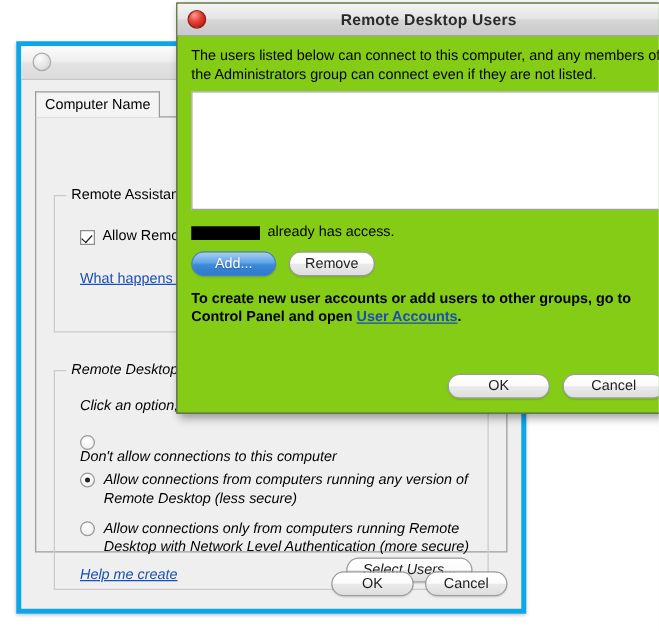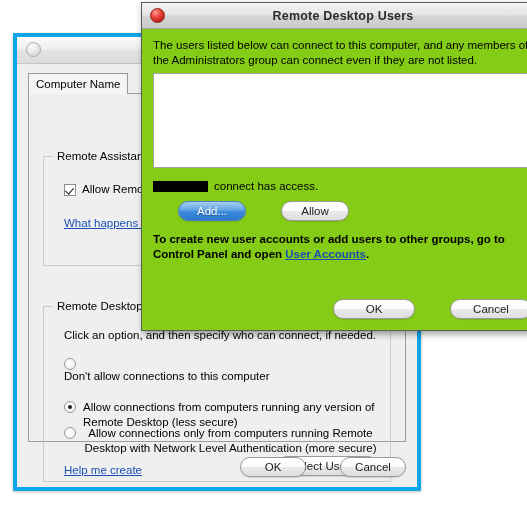--- a/index.html
+++ b/index.html
@@ -102,21 +102,21 @@
     position: absolute;
     top: -7px;
     left: 9px;
     background: #efefef;
     padding: 0 4px;
     font-size: 11.5px;
     white-space: nowrap;
   }
 
   #gb-ra   { left: 14px; top: 62px;  right: 14px; height: 110px; }
-  #gb-rd   { left: 14px; top: 212px; right: 14px; height: 176px; }
+  #gb-rd   { left: 14px; top: 202px; right: 14px; height: 176px; font-style: italic; }
 
   .chk-row {
     position: absolute;
     display: flex;
     align-items: flex-start;
     white-space: nowrap;
   }
   .checkbox {
     width: 12px; height: 12px;
     border: 1px solid #8d8d8d;
@@ -171,21 +171,20 @@
     padding: 0 12px;
     border: 1px solid #9b9b9b;
     border-radius: 10px;
     background: linear-gradient(to bottom, #ffffff 0%, #fbfbfb 48%, #eaeaea 52%, #dedede 100%);
     box-sizing: border-box;
     font-size: 11.5px;
     color: #1c1c1c;
     cursor: default;
     box-shadow: 0 1px 1px rgba(0,0,0,0.12);
     white-space: nowrap;
-    margin-left: 25px;
   }
   .pill.default {
     border-color: #4b7fc4;
     background: linear-gradient(to bottom, #a9cff3 0%, #5fa3e4 45%, #3b8adc 55%, #2e79cd 100%);
     color: #ffffff;
     text-shadow: 0 1px 1px rgba(0,0,0,0.35);
   }
 
   #bottom-buttons {
     position: absolute;
@@ -313,26 +312,26 @@
       <div class="groupbox" id="gb-rd">
         <span class="groupbox-label">Remote Desktop</span>
 
         <div style="position:absolute; left:20px; top:22px; right:10px;">Click an option, and then specify who can connect, if needed.</div>
 
         <div class="chk-row" style="left:20px; top:50px; right:12px;flex-direction:column;">
           <span class="radio"></span>
           <span>Don't allow connections to this computer</span>
         </div>
 
-        <div class="chk-row" style="left:20px; top:80px; right:12px; white-space:normal; max-width:320px;margin-top:13px;">
+        <div class="chk-row" style="left:20px; top:80px; right:12px; white-space:normal; max-width:320px;">
           <span class="radio selected"></span>
           <span style="line-height:15px;">Allow connections from computers running any version of Remote Desktop (less secure)</span>
         </div>
 
-        <div class="chk-row" style="left:20px; top:119px; right:12px; white-space:normal; max-width:320px;text-align:center;">
+        <div class="chk-row" style="left:20px; top:119px; right:12px; white-space:normal; max-width:320px;">
           <span class="radio"></span>
           <span style="line-height:15px;">Allow connections only from computers running Remote Desktop with Network Level Authentication (more secure)</span>
         </div>
 
         <span class="link" style="position:absolute; left:20px; top:157px;">Help me create</span>
 
         <span class="pill" style="position:absolute; right:12px; top:149px; min-width:88px;">Select Users...</span>
       </div>
 
     </div>
@@ -353,26 +352,26 @@
   </div>
 
   <div id="rdu-body">
 
     <div class="rdu-text" id="rdu-desc">The users listed below can connect to this computer, and any members of the Administrators group can connect even if they are not listed.</div>
 
     <div id="rdu-listbox"></div>
 
     <div class="rdu-text" id="rdu-access">
       <span class="redacted"></span>
-      <span>connect has access.</span>
+      <span>already has access.</span>
     </div>
 
     <div id="rdu-btnrow">
       <span class="pill default" style="min-width:68px;">Add...</span>
-      <span class="pill" style="min-width:68px;">Allow</span>
+      <span class="pill" style="min-width:68px;">Remove</span>
     </div>
 
     <div class="rdu-text" id="rdu-create">
       <span>To create new user accounts or add users to other groups, go to Control Panel and open </span><span class="link">User Accounts</span><span>.</span>
     </div>
 
     <div id="rdu-footer">
       <span class="pill" style="min-width:82px;">OK</span>
       <span class="pill" style="min-width:82px;">Cancel</span>
     </div>

